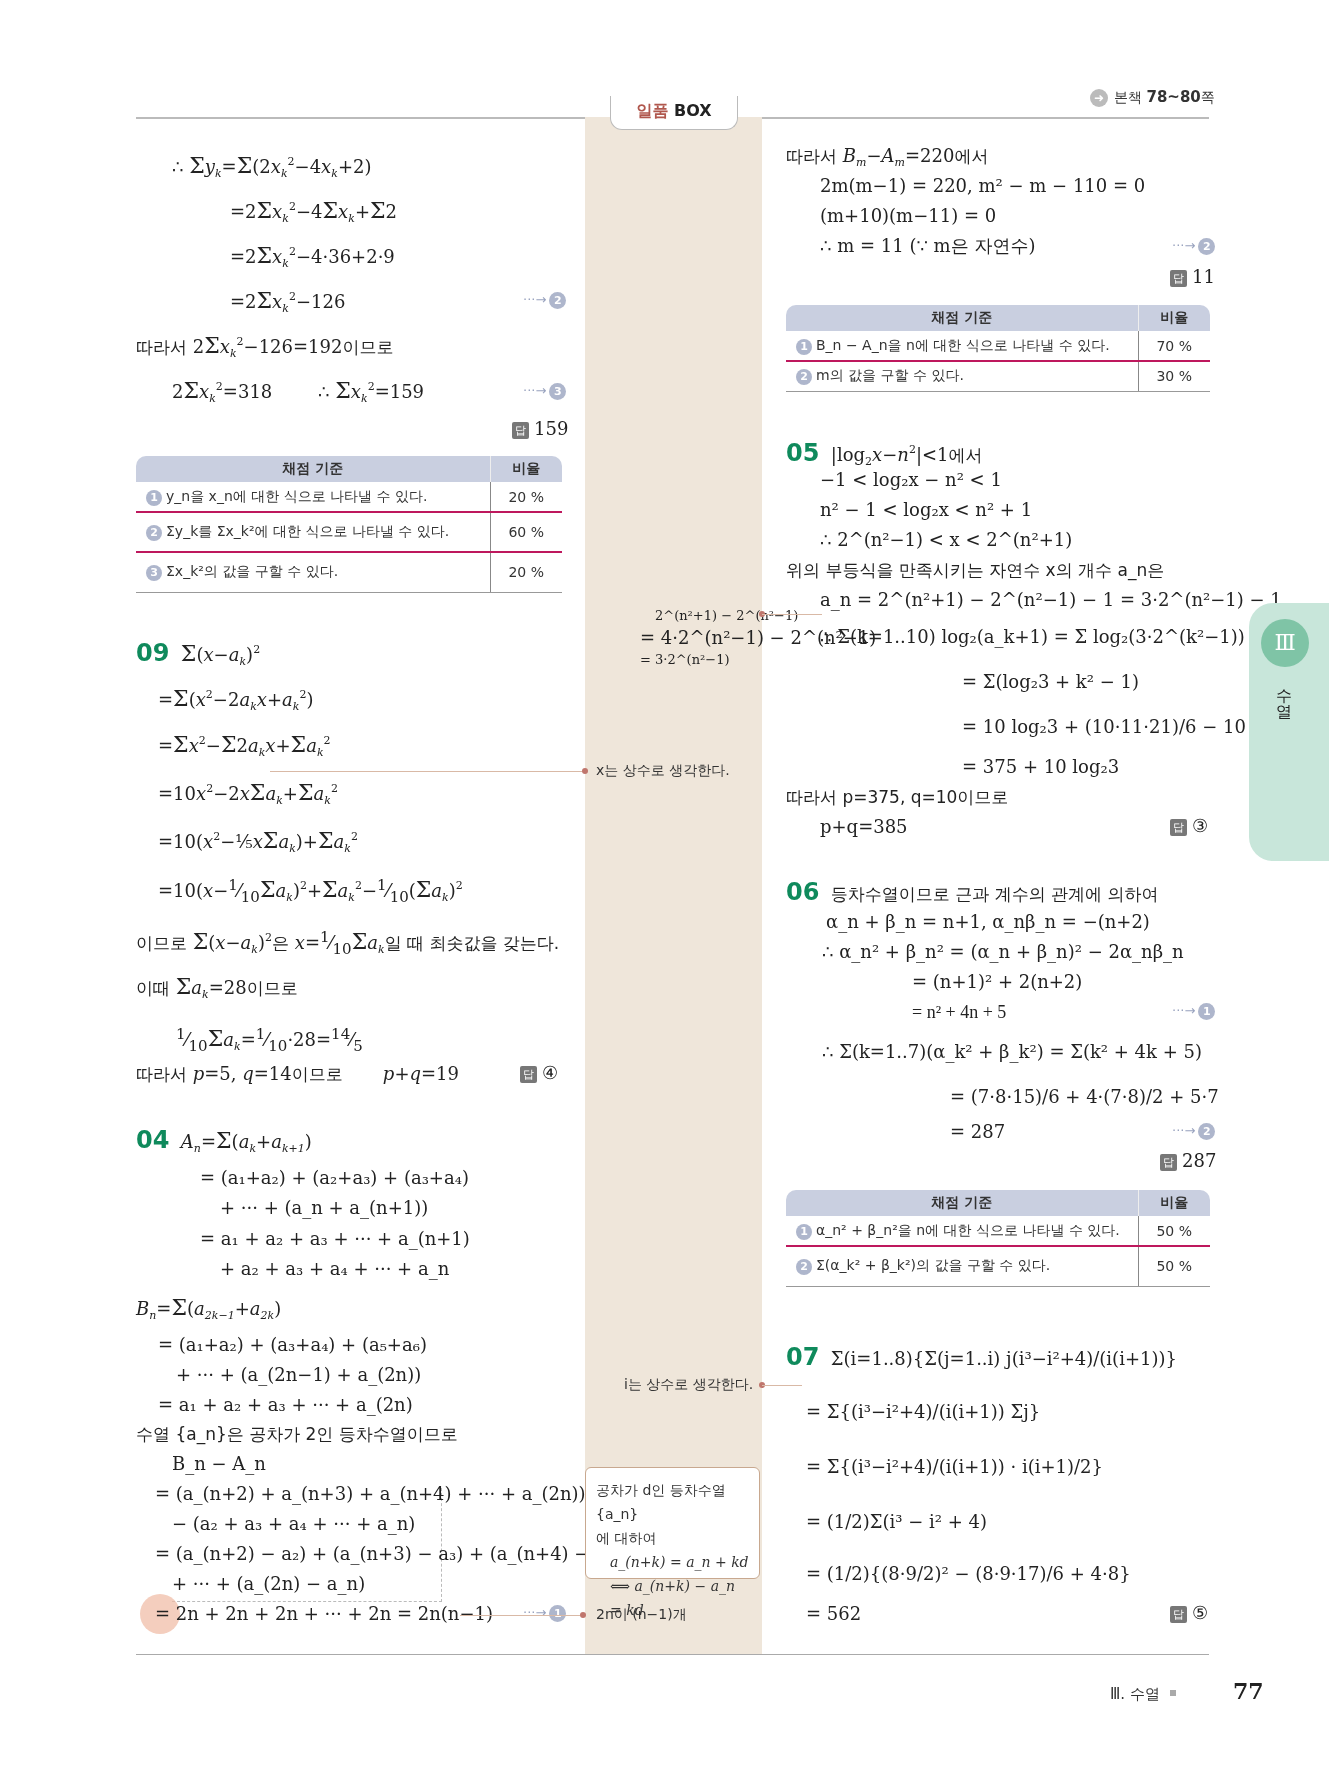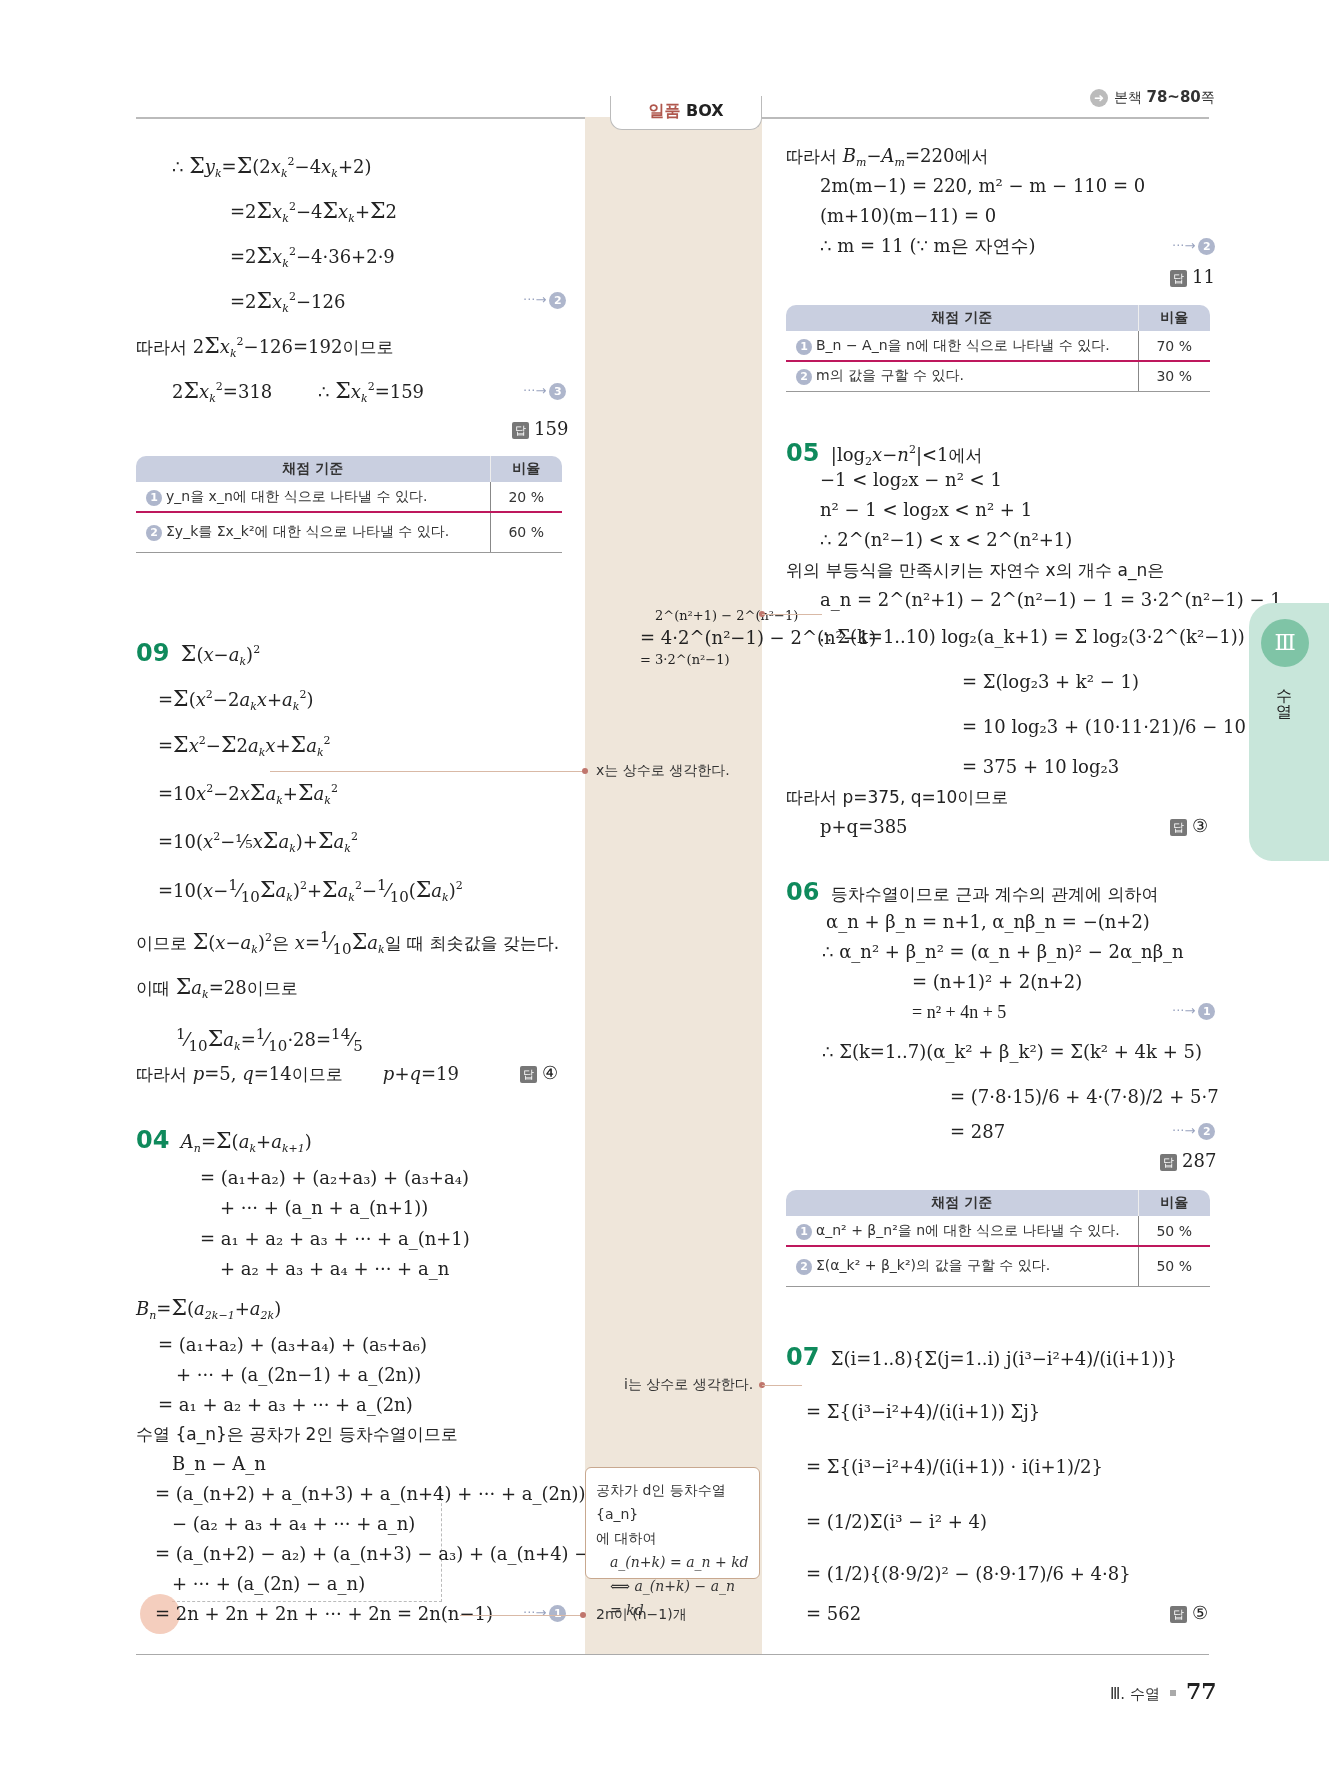--- a/index.html
+++ b/index.html
@@ -1,21 +1,21 @@
 <!DOCTYPE html>
 <html><head>
 <meta charset="utf-8">
 <style>
   * { box-sizing: border-box; margin: 0; padding: 0; }
   html, body { width: 1329px; height: 1772px; background: #fff; overflow: hidden; }
   body { position: relative; font-family: "DejaVu Serif", serif; color: #222; font-size: 18px; }
   .topline { position: absolute; left: 136px; top: 117px; width: 1073px; height: 2px; background: #bbb; }
   .botline { position: absolute; left: 136px; top: 1654px; width: 1073px; height: 1px; background: #aaa; }
   .box-col { position: absolute; left: 585px; top: 117px; width: 177px; height: 1537px; background: #efe6da; }
-  .box-tab { position: absolute; left: 610px; top: 96px; width: 152px; height: 34px; background: #fff; border: 1.5px solid #bbb; border-top: none; border-radius: 0 0 12px 12px; text-align: center; font-family: "DejaVu Sans", sans-serif; font-weight: bold; font-size: 16px; line-height: 30px; }
+  .box-tab { position: absolute; left: 610px; top: 96px; width: 128px; height: 34px; background: #fff; border: 1.5px solid #bbb; border-top: none; border-radius: 0 0 12px 12px; text-align: center; font-family: "DejaVu Sans", sans-serif; font-weight: bold; font-size: 16px; line-height: 30px; }
   .box-tab .red { color: #b0574d; }
   .ref { position: absolute; left: 1090px; top: 88px; font-family: "DejaVu Sans", sans-serif; font-size: 14px; color: #333; }
   .ref .arr { display: inline-block; width: 18px; height: 18px; border-radius: 50%; background: #bbb; color: #fff; text-align: center; line-height: 18px; font-size: 12px; margin-right: 6px; vertical-align: middle; }
   .ref b { font-size: 15px; }
   .line { position: absolute; white-space: nowrap; font-size: 18px; line-height: 24px; }
   .kr { font-family: "DejaVu Sans", sans-serif; font-size: 17px; }
   .i { font-style: italic; }
   .sub { font-size: 11px; vertical-align: -4px; }
   .sup { font-size: 11px; vertical-align: 8px; }
   .num { color: #0f8a5c; font-family: "DejaVu Sans", sans-serif; font-weight: bold; font-size: 24px; }
@@ -33,21 +33,21 @@
   .cc { display: inline-block; width: 16px; height: 16px; border-radius: 50%; background: #aeb6cc; color: #fff; text-align: center; line-height: 16px; font-size: 11px; font-weight: bold; margin-right: 4px; }
   .note { position: absolute; font-family: "DejaVu Sans", sans-serif; font-size: 14px; color: #333; white-space: nowrap; }
   .dot { position: absolute; width: 6px; height: 6px; border-radius: 50%; background: #c0766d; }
   .leader { position: absolute; height: 1px; background: #d9b9a6; }
   .notebox { position: absolute; left: 585px; top: 1467px; width: 175px; height: 112px; background: #fff; border: 1.5px solid #c8a88f; border-radius: 6px; font-family: "DejaVu Sans", sans-serif; font-size: 14px; padding: 10px 10px; line-height: 24px; color: #333; }
   .side-tab { position: absolute; left: 1249px; top: 603px; width: 80px; height: 258px; background: #c8e6da; border-radius: 24px 0 0 24px; }
   .side-tab .circle { position: absolute; left: 12px; top: 16px; width: 48px; height: 48px; border-radius: 50%; background: #7fc4a6; color: #fff; text-align: center; line-height: 48px; font-size: 22px; }
   .side-tab .lbl { position: absolute; left: 24px; top: 74px; font-family: "DejaVu Sans", sans-serif; font-size: 16px; writing-mode: vertical-rl; color: #222; }
   .footer { position: absolute; left: 1110px; top: 1678px; font-family: "DejaVu Sans", sans-serif; font-size: 15px; color: #333; }
   .footer .sq { display: inline-block; width: 6px; height: 6px; background: #aaa; margin: 0 10px; vertical-align: 3px; }
-  .footer b { font-family: "DejaVu Serif", serif; font-size: 22px; font-weight: bold; color: #222; }
+  .footer b { font-family: "DejaVu Serif", serif; font-size: 22px; font-weight: bold; color: #222; margin-left: 47px; }
   .highlight { position: absolute; left: 140px; top: 1594px; width: 40px; height: 40px; border-radius: 50%; background: #f0b9a3; opacity: 0.7; }
   .dashbox { position: absolute; left: 172px; top: 1488px; width: 270px; height: 114px; border-right: 1px dashed #bbb; border-bottom: 1px dashed #bbb; }
 </style>
 </head>
 <body>
 
 <div class="ref">
   <span class="arr">➜</span><span>본책</span> <b>78~80</b><span>쪽</span>
 </div>
 <div class="topline"></div>
@@ -71,20 +71,24 @@
           <th>채점 기준</th>
           <th>비율</th>
         </tr>
     <tr>
           <td><span class="cc">1</span><span>y_n을 x_n에 대한 식으로 나타낼 수 있다.</span></td>
           <td class="pct">20 %</td>
         </tr>
     <tr>
           <td style="height:40px"><span class="cc">2</span><span>Σy_k를 Σx_k²에 대한 식으로 나타낼 수 있다.</span></td>
           <td class="pct">60 %</td>
+        </tr>
+    <tr>
+          <td style="height:40px"><span class="cc">3</span><span>Σx_k²의 값을 구할 수 있다.</span></td>
+          <td class="pct">20 %</td>
         </tr>
   </tbody>
     </table>
 </div>
 
 <div>
   <div class="line" style="left:136px;top:638px;"><span class="num">09</span> &nbsp;<span style="font-size:22px">Σ</span>(<span class="i">x</span>−<span class="i">a</span><span class="sub i">k</span>)<span class="sup">2</span></div>
   <div class="line" style="left:158px;top:683px;">=<span style="font-size:22px">Σ</span>(<span class="i">x</span><span class="sup">2</span>−2<span class="i">a</span><span class="sub i">k</span><span class="i">x</span>+<span class="i">a</span><span class="sub i">k</span><span class="sup">2</span>)</div>
   <div class="line" style="left:158px;top:729px;">=<span style="font-size:22px">Σ</span><span class="i">x</span><span class="sup">2</span>−<span style="font-size:22px">Σ</span>2<span class="i">a</span><span class="sub i">k</span><span class="i">x</span>+<span style="font-size:22px">Σ</span><span class="i">a</span><span class="sub i">k</span><span class="sup">2</span></div>
   <div class="line" style="left:158px;top:777px;">=10<span class="i">x</span><span class="sup">2</span>−2<span class="i">x</span><span style="font-size:22px">Σ</span><span class="i">a</span><span class="sub i">k</span>+<span style="font-size:22px">Σ</span><span class="i">a</span><span class="sub i">k</span><span class="sup">2</span></div>

